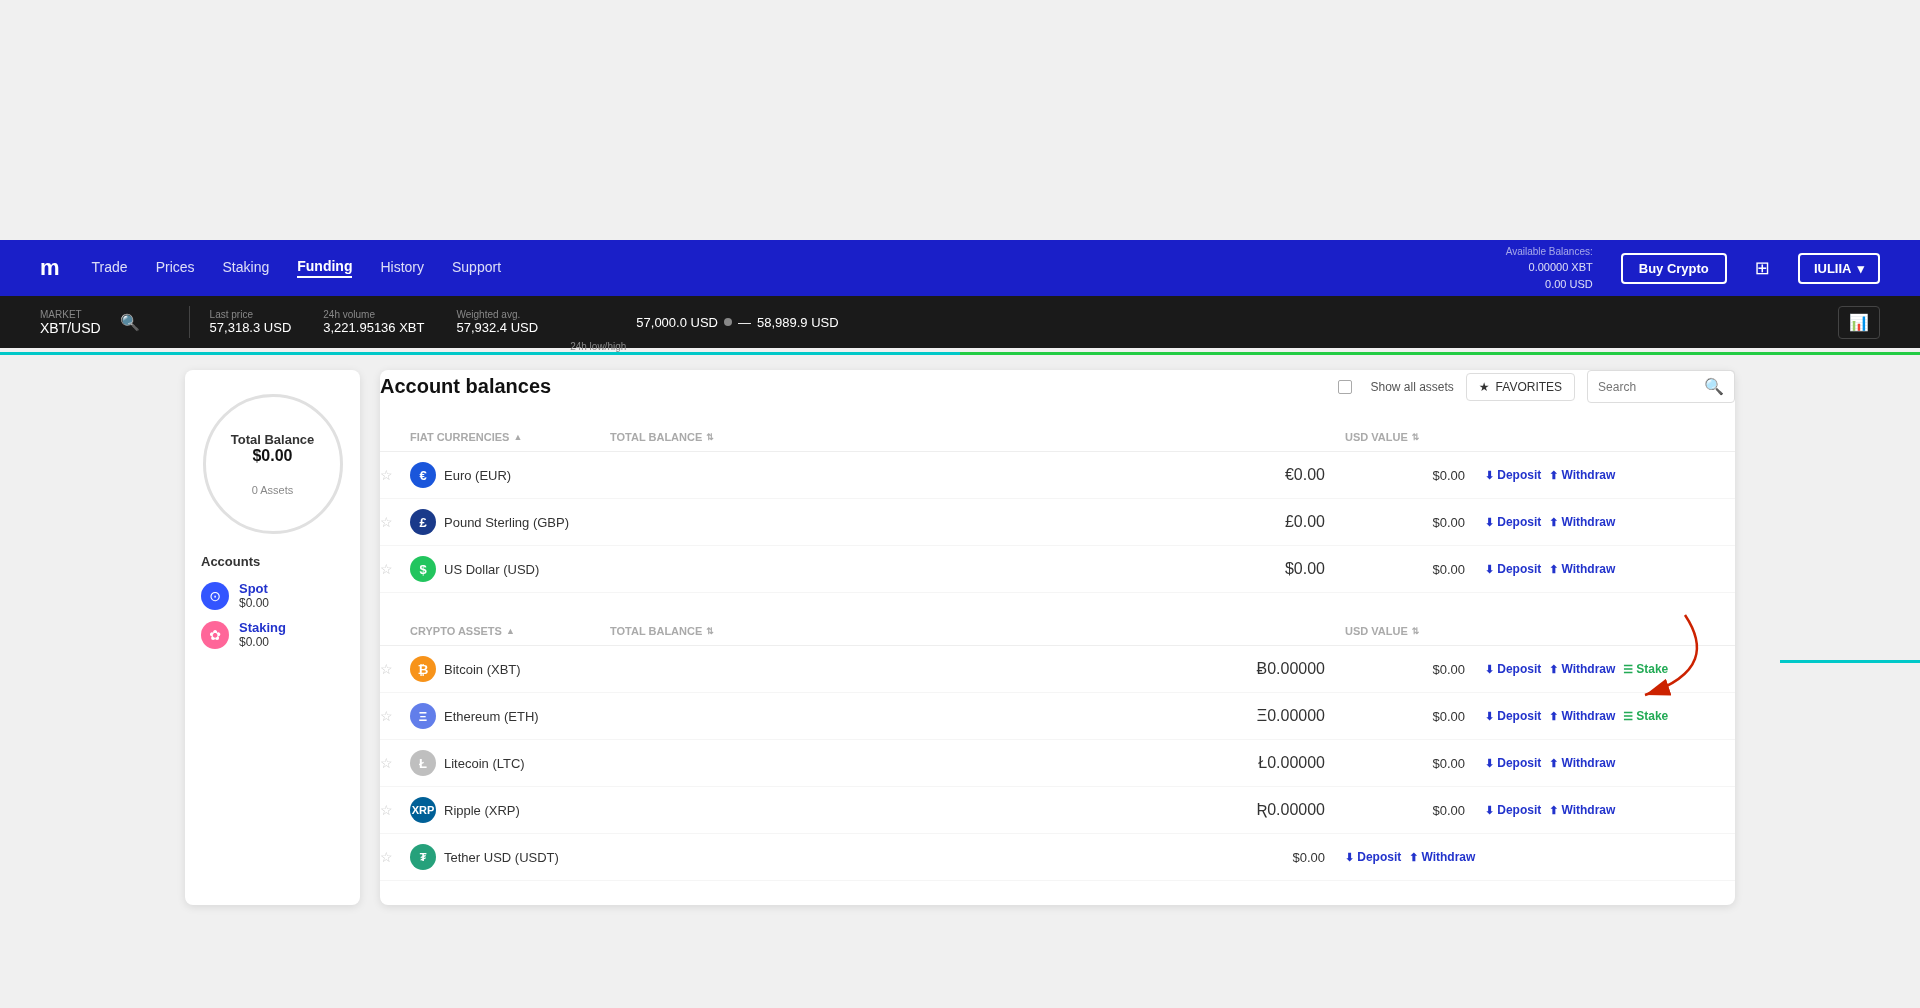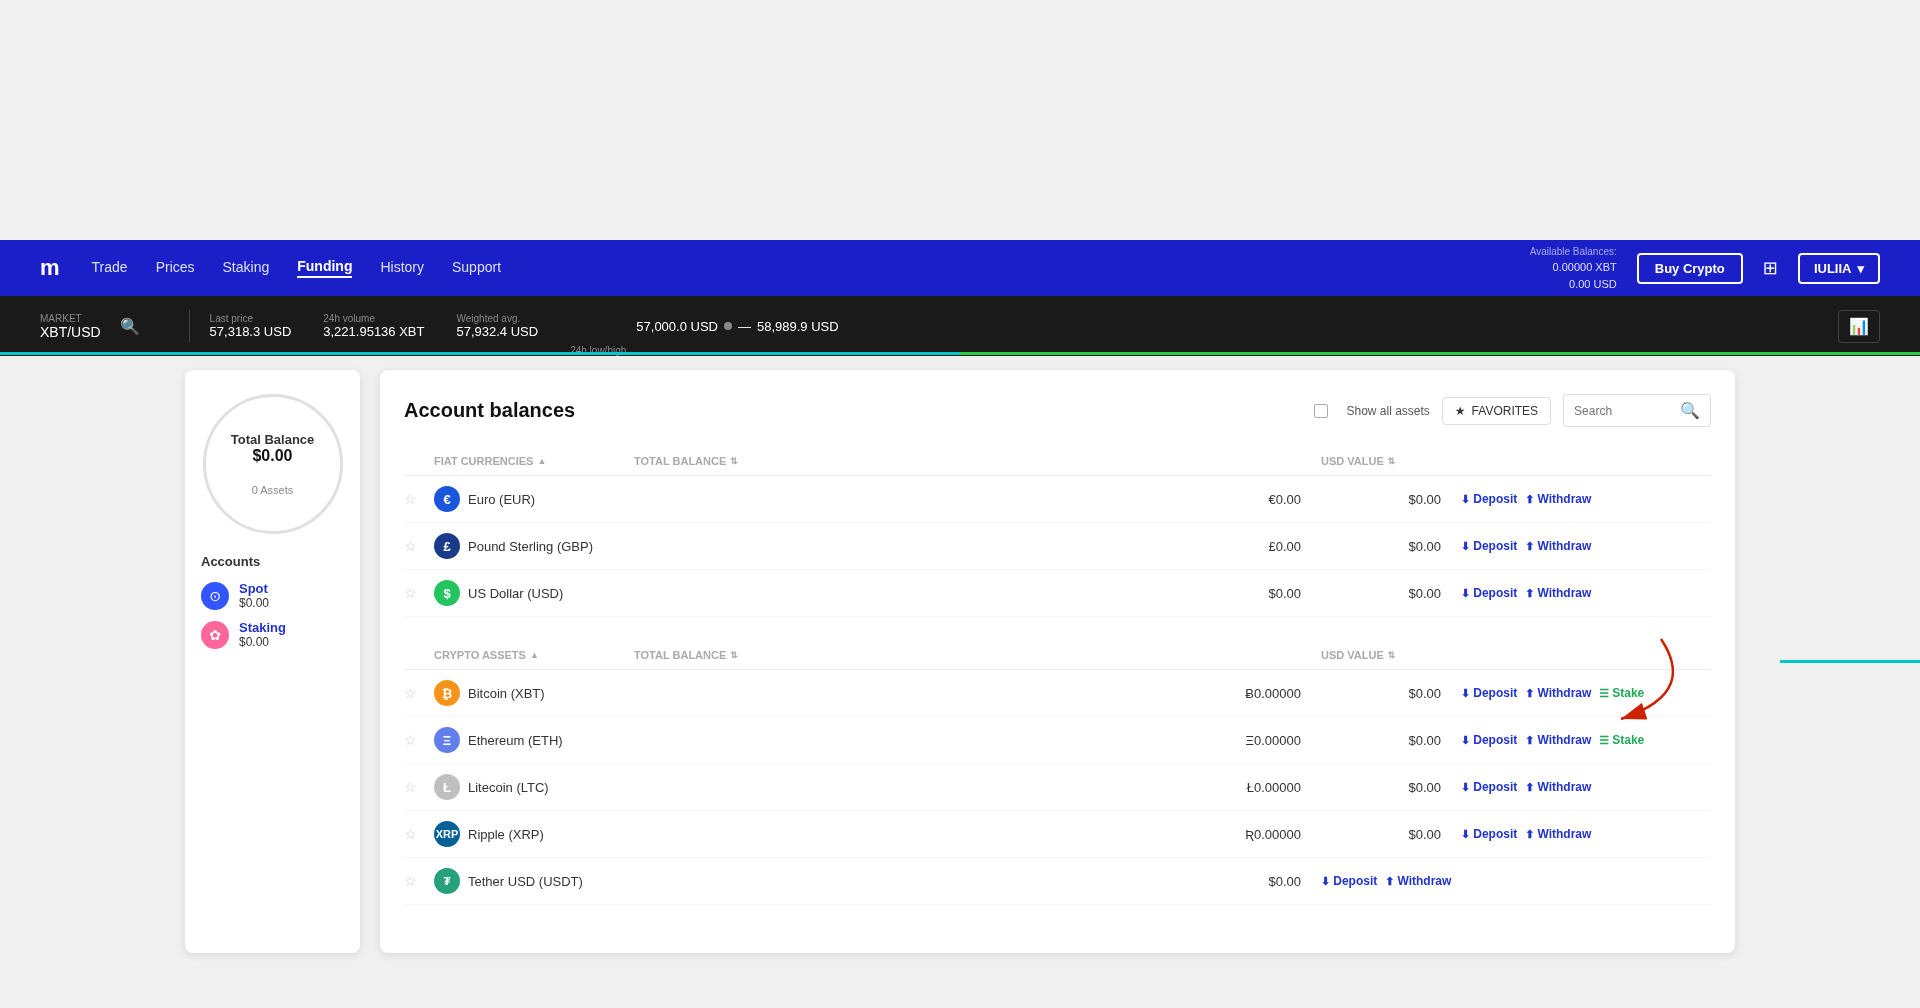--- a/index.html
+++ b/index.html
@@ -56,21 +56,21 @@
 
     .nav-link.active {
       color: white;
       font-weight: 600;
       border-bottom: 2px solid white;
     }
 
     .nav-right {
       display: flex;
       align-items: center;
-      gap: 20px;
+      gap: 28px;
     }
 
     .available-balances {
       text-align: right;
       color: rgba(255,255,255,0.85);
       font-size: 11px;
       line-height: 1.5;
     }
 
     .available-balances .label {
@@ -107,21 +107,21 @@
       display: flex;
       align-items: center;
       gap: 6px;
     }
 
     
     .market-bar {
       position: absolute;
       top: 176px;
       left: 0; right: 0;
-      height: 60px;
+      height: 52px;
       background: #1a1a1a;
       display: flex;
       align-items: center;
       padding: 0 40px;
       gap: 0;
     }
 
     .market-section {
       display: flex;
       flex-direction: column;
@@ -302,21 +302,20 @@
     .account-amount {
       font-size: 12px;
       color: #333;
     }
 
     
     .right-panel {
       flex: 1;
       background: white;
       border-radius: 8px;
-      padding: 24px;
       box-shadow: 0 2px 8px rgba(0,0,0,0.1);
     }
 
     .panel-header {
       display: flex;
       align-items: center;
       margin-bottom: 20px;
       gap: 12px;
     }
 
@@ -434,21 +433,21 @@
     .ltc-icon { background: #bfbfbf; }
     .xrp-icon { background: #006097; }
     .usdt-icon { background: #26a17b; }
 
     .currency-name {
       font-size: 13px;
       color: #333;
     }
 
     .balance-cell {
-      font-size: 13px;
+      font-size: 16px;
       color: #333;
       text-align: right;
       padding-right: 20px;
     }
 
     .usd-cell {
       font-size: 13px;
       color: #333;
       text-align: right;
       padding-right: 20px;

